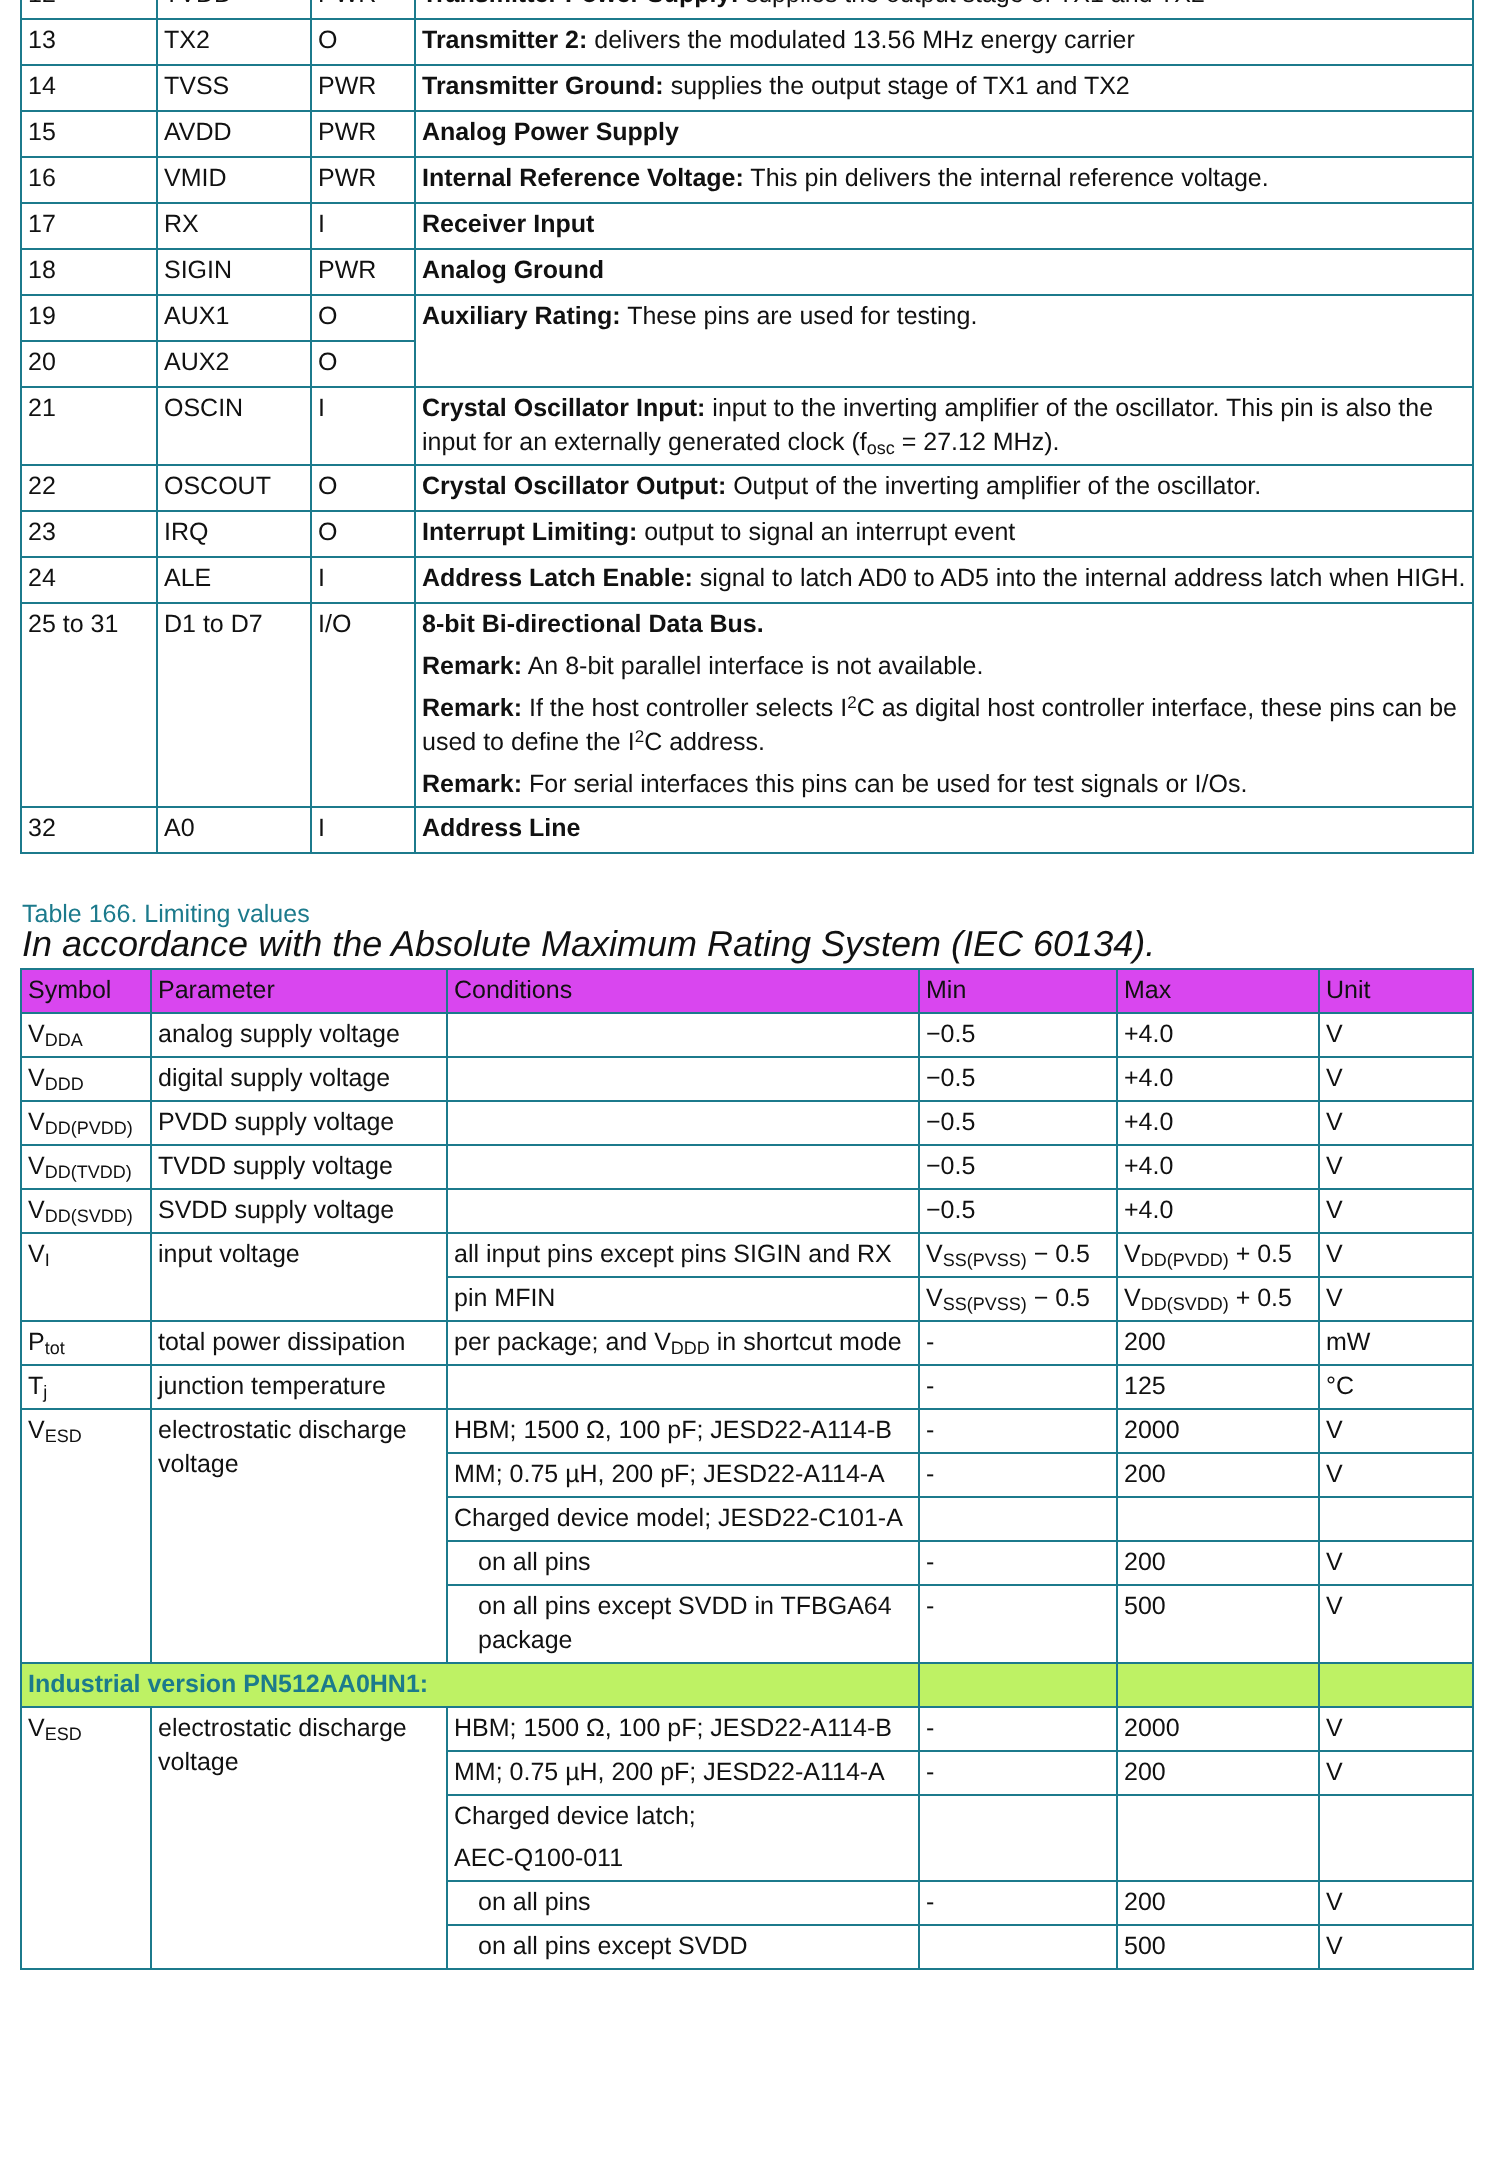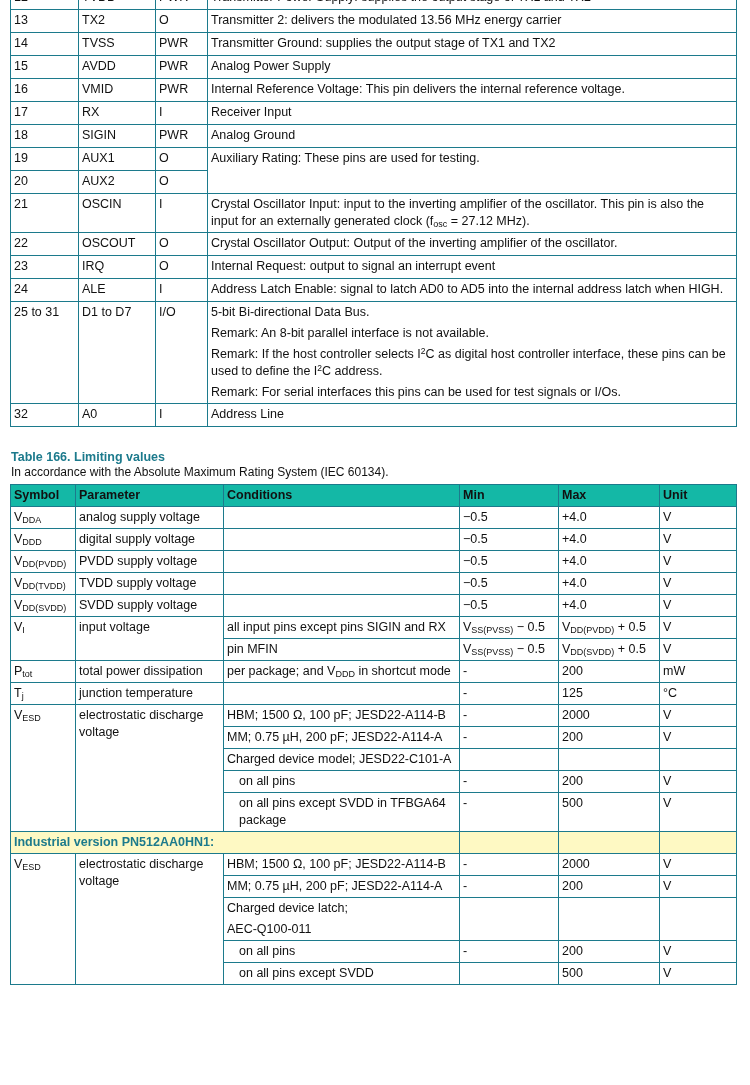--- a/index.html
+++ b/index.html
@@ -17,41 +17,41 @@
     line-height:17px;
   }
   .pins { position:absolute; left:10px; top:0; width:727px; }
   .pins td { height:18px; }
   .pins .c1 { width:68px; }
   .pins .c2 { width:77px; }
   .pins .c3 { width:52px; }
   .pins .c4 { width:auto; }
   .desc-line { display:block; margin-bottom:4px; }
   .desc-line:last-child { margin-bottom:0; }
-  b { font-weight:normal; }
+  b { font-weight:bold; }
 
   .caption {
     position:absolute; left:11px; top:464px; width:730px;
   }
-  .cap-title { color:#1c7a8c; font-weight:bold; font-size:12.5px; line-height:15px; }
-  .cap-sub { font-size:12px; line-height:15px; }
+  .cap-title { color:#1c7a8c; font-weight:normal; font-size:12.5px; line-height:15px; }
+  .cap-sub { font-style:italic; font-size:18px; line-height:15px; }
 
   .limits { position:absolute; left:10px; top:498px; width:727px; }
   .limits th {
-    background:#14b8a6; font-weight:bold; height:17px;margin-top:16px;
+    background:#d946ef; font-weight:normal; height:17px;margin-top:16px;
   }
   .limits td { height:17px; }
   .limits .l1 { width:65px; }
   .limits .l2 { width:148px; }
   .limits .l3 { width:236px; }
   .limits .l4 { width:99px; }
   .limits .l5 { width:101px; }
   .limits .l6 { width:auto; }
   .indent { padding-left:15px; }
-  .section td { background:#fef9c3; }
+  .section td { background:#bef264; }
   .section .sec-label { color:#1c7a8c; font-weight:bold; }
   sub { font-size:9px; vertical-align:-2px; line-height:0; }
   sup { font-size:8.5px; vertical-align:4px; line-height:0; }
 </style>
 </head>
 <body>
 
 <div class="page">
 
   <table class="pins">
@@ -124,34 +124,34 @@
       <tr>
         <td>22</td>
         <td>OSCOUT</td>
         <td>O</td>
         <td><b>Crystal Oscillator Output:</b><span> Output of the inverting amplifier of the oscillator.</span></td>
       </tr>
       <tr>
         <td>23</td>
         <td>IRQ</td>
         <td>O</td>
-        <td><b>Internal Request:</b><span> output to signal an interrupt event</span></td>
+        <td><b>Interrupt Limiting:</b><span> output to signal an interrupt event</span></td>
       </tr>
       <tr>
         <td>24</td>
         <td>ALE</td>
         <td>I</td>
         <td><b>Address Latch Enable:</b><span> signal to latch AD0 to AD5 into the internal address latch when HIGH.</span></td>
       </tr>
       <tr>
         <td>25 to 31</td>
         <td>D1 to D7</td>
         <td>I/O</td>
         <td>
-          <span class="desc-line"><b>5-bit Bi-directional Data Bus.</b></span>
+          <span class="desc-line"><b>8-bit Bi-directional Data Bus.</b></span>
           <span class="desc-line"><b>Remark:</b><span> An 8-bit parallel interface is not available.</span></span>
           <span class="desc-line"><b>Remark:</b><span> If the host controller selects I</span><sup>2</sup><span>C as digital host controller interface, these pins can be used to define the I</span><sup>2</sup><span>C address.</span></span>
           <span class="desc-line"><b>Remark:</b><span> For serial interfaces this pins can be used for test signals or I/Os.</span></span>
         </td>
       </tr>
       <tr>
         <td>32</td>
         <td>A0</td>
         <td>I</td>
         <td><b>Address Line</b></td>

